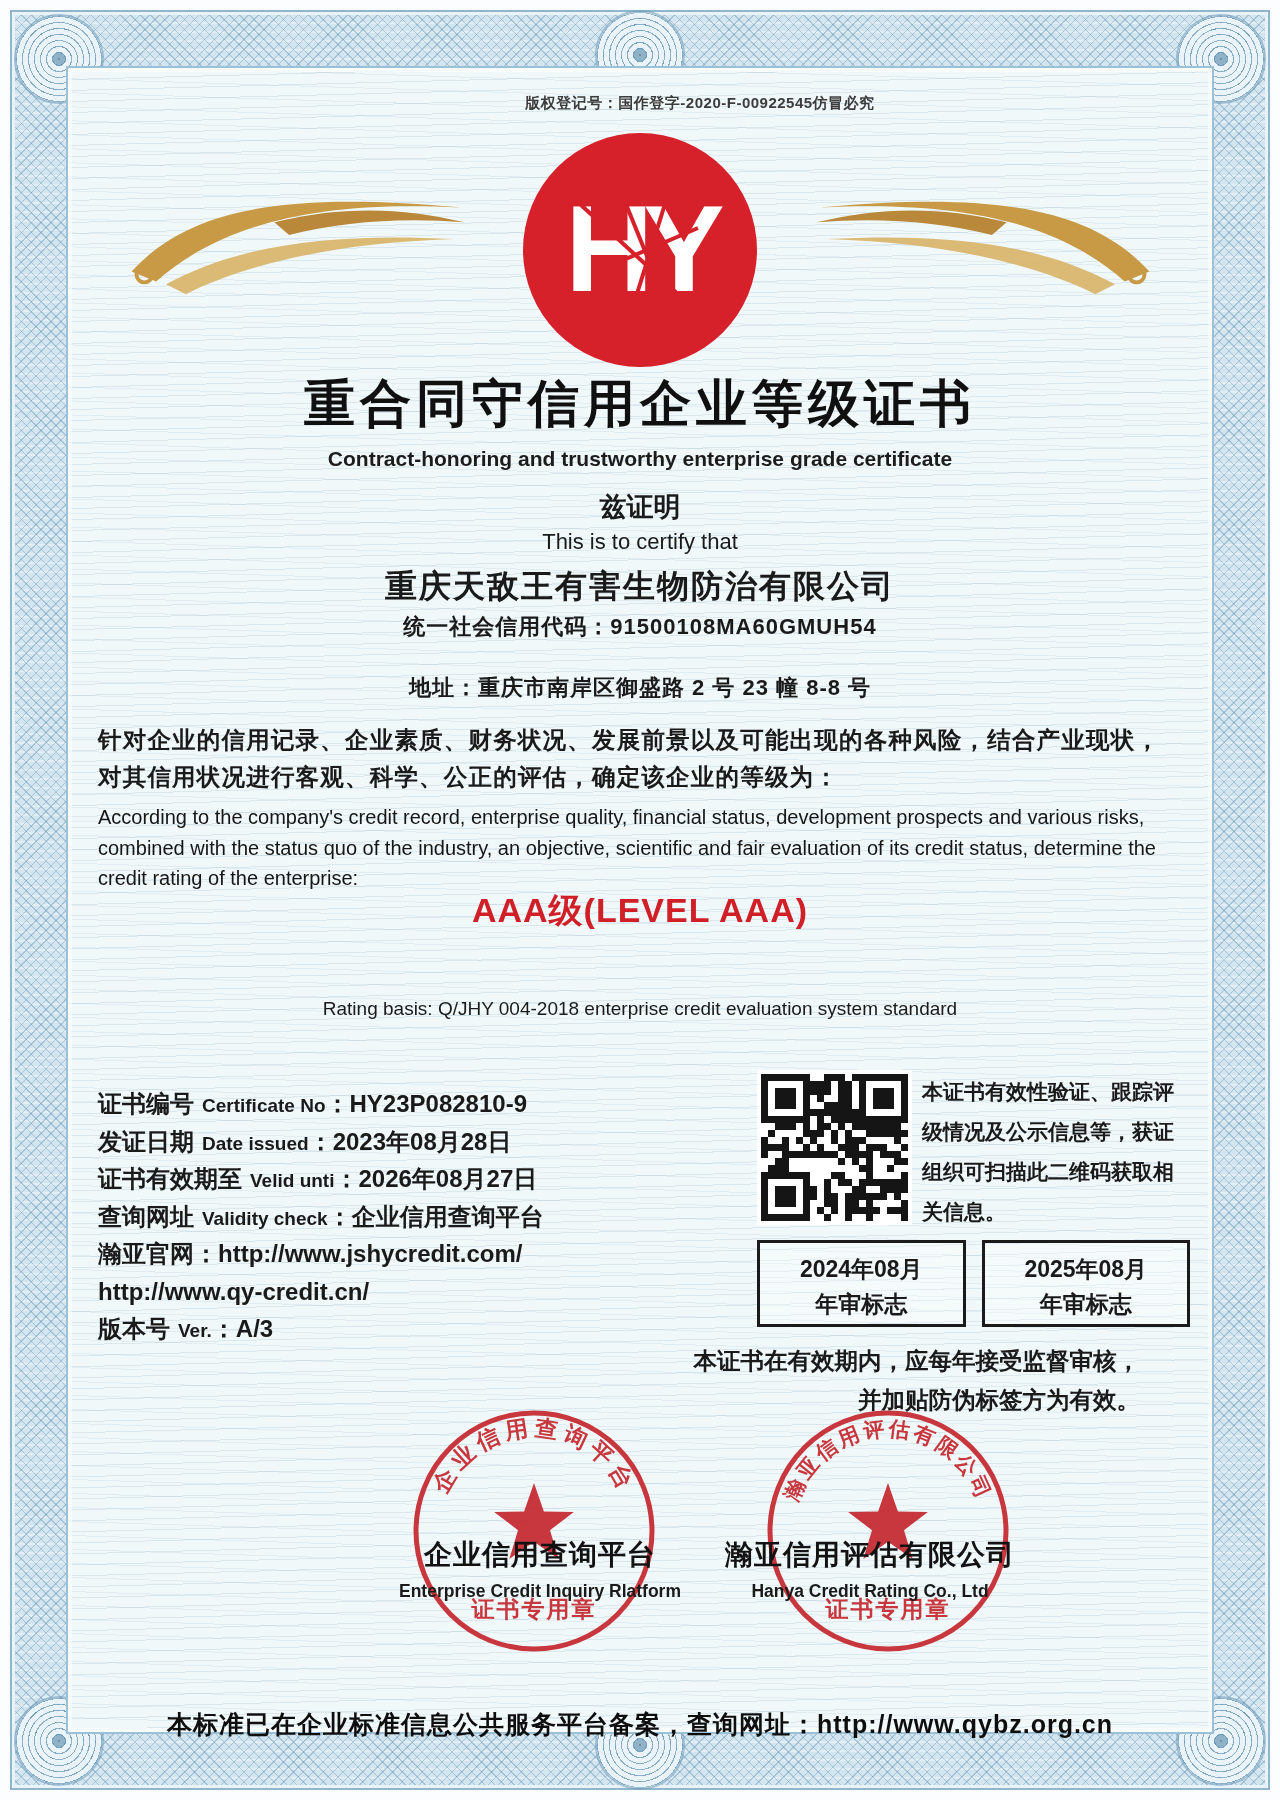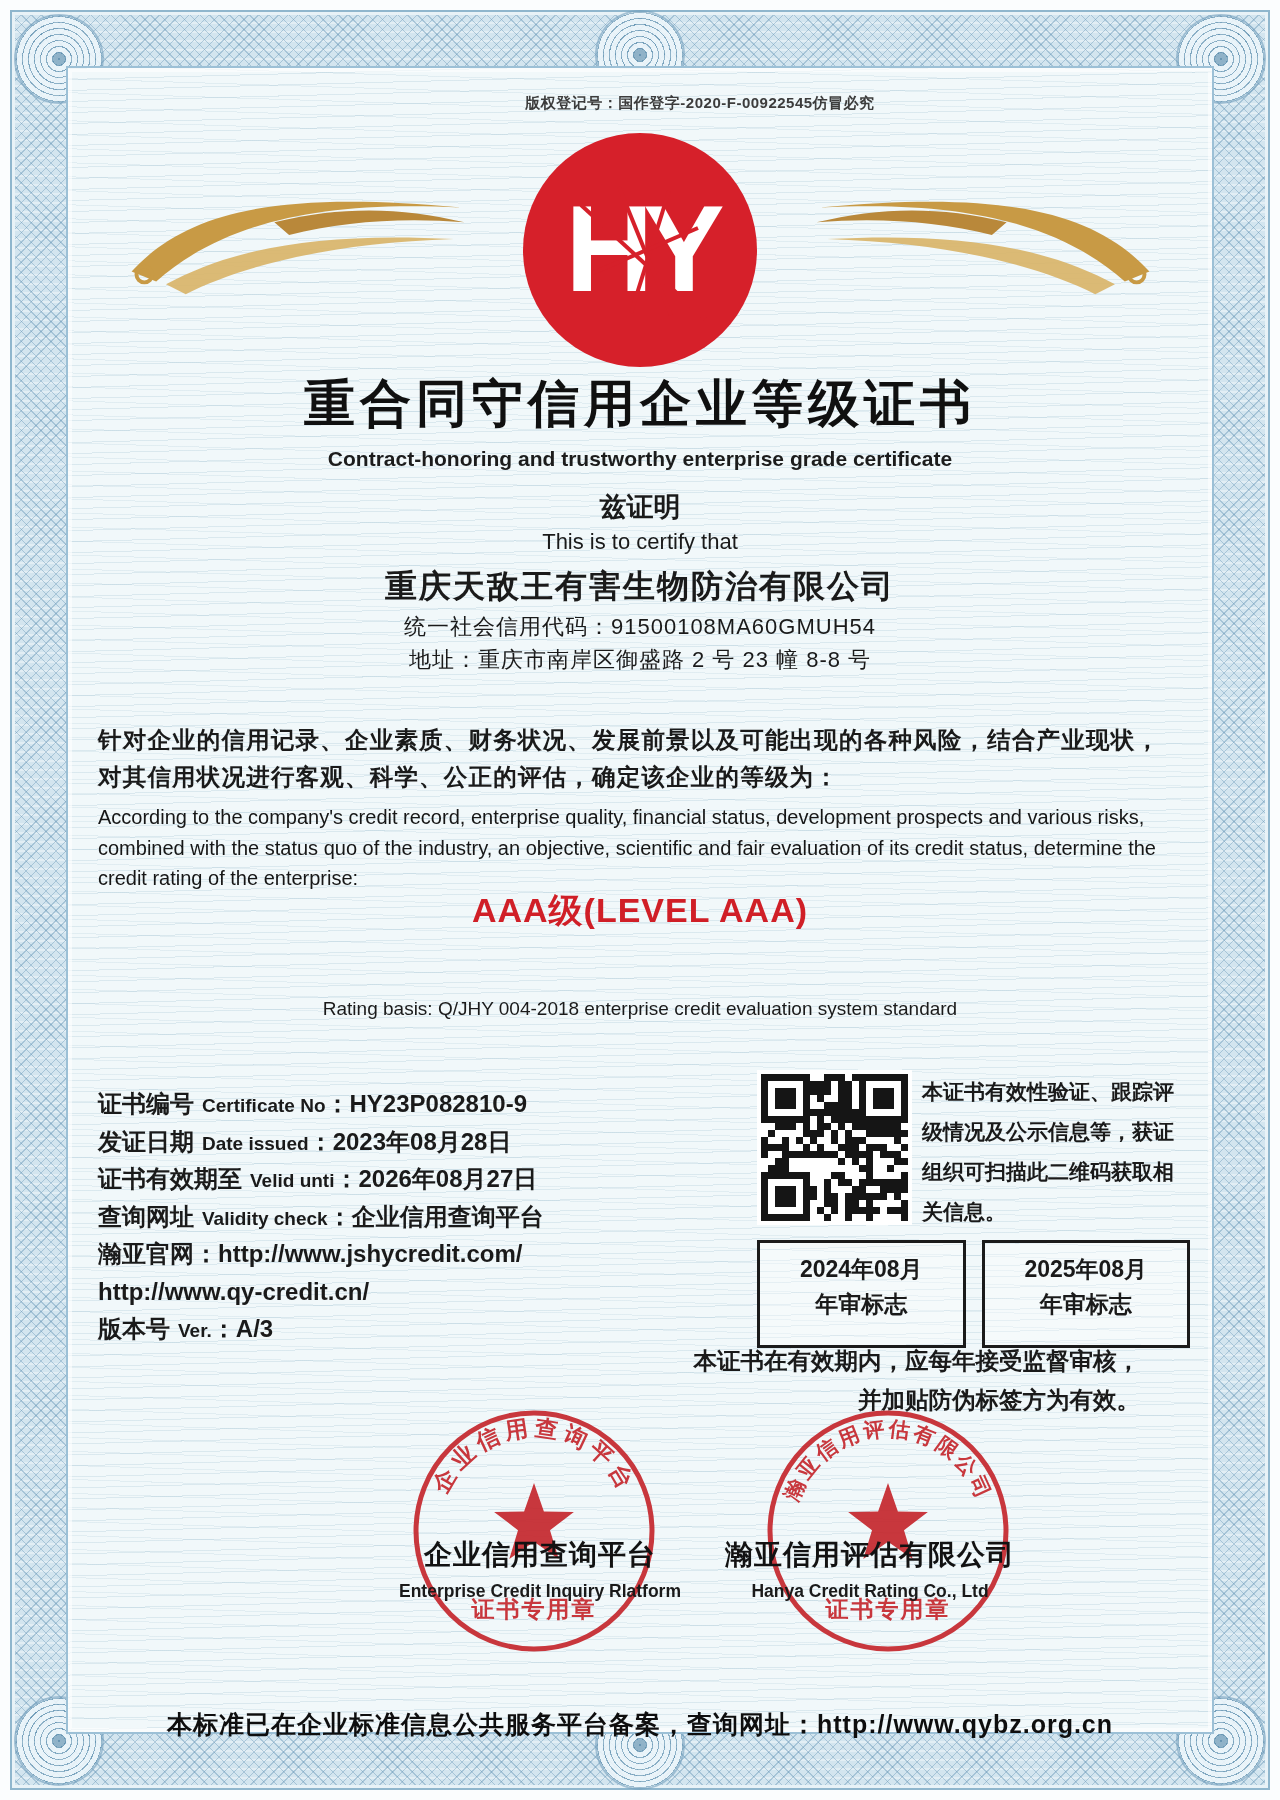--- a/index.html
+++ b/index.html
@@ -54,23 +54,23 @@
   .flourish-l{left:124px;}
   .flourish-r{left:812px;transform:scaleX(-1);}
 
   .logo{left:523px;top:133px;width:234px;height:234px;}
 
   .title-zh{top:370px;font-size:51px;font-weight:700;letter-spacing:5px;color:#101010;white-space:nowrap;}
   .title-en{top:447px;font-size:21px;font-weight:600;color:#1c1c1c;}
   .certify-zh{top:489px;font-size:27px;font-weight:600;}
   .certify-en{top:529px;font-size:22px;}
   .company-name{top:565px;font-size:32px;font-weight:800;letter-spacing:2px;}
-  .info-line{font-size:22px;font-weight:400;letter-spacing:1px;}
+  .info-line{font-size:22px;font-weight:700;letter-spacing:1px;}
   .credit-code{top:612px;}
-  .address{top:645px;}
+  .address{top:673px;}
 
   .para{left:98px;top:722px;width:1086px;}
   .para-zh{font-size:23.5px;line-height:37px;font-weight:600;letter-spacing:1.2px;}
   .para-en{font-size:20px;line-height:30.5px;margin-top:6px;color:#161616;}
 
   .level{top:888px;font-size:34px;font-weight:800;color:#d01f27;letter-spacing:1px;}
   .basis-zh{top:969px;font-size:20px;font-weight:600;}
   .basis-en{top:998px;font-size:19px;}
 
   .details{left:98px;top:1085px;}
@@ -80,21 +80,21 @@
   .d-en:empty{display:none;}
   .d-sep{font-size:24px;font-weight:700;}
   .d-val{font-size:24px;font-weight:600;}
 
   .qr{left:757px;top:1070px;width:155px;height:155px;background:#ffffff;padding:4px;box-sizing:border-box;}
   .qr-grid{position:relative;width:147px;height:147px;}
   .qr-grid i{position:absolute;width:7px;height:7px;background:#151515;}
   .qr-note{left:922px;top:1072px;width:270px;font-size:21px;line-height:40px;font-weight:600;}
 
   .year-boxes{left:757px;top:1240px;width:433px;display:flex;gap:16px;}
-  .ybox{flex:1;border:3px solid #1b1b1b;text-align:center;padding:9px 0 23px;background:rgba(255,255,255,.3);}
+  .ybox{flex:1;border:3px solid #1b1b1b;text-align:center;padding:9px 0 2px;background:rgba(255,255,255,.3);}
   .ybox div{font-size:23px;font-weight:600;line-height:35px;}
 
   .review-note{left:540px;right:140px;top:1342px;text-align:right;font-size:23.5px;line-height:39px;font-weight:600;}
 
   .seal{width:252px;height:252px;opacity:.92;z-index:1;}
   .seal-left{left:408px;top:1405px;}
   .seal-right{left:762px;top:1405px;}
 
   .issuer{width:340px;text-align:center;z-index:2;top:1536px;}
   .issuer-left{left:370px;}

